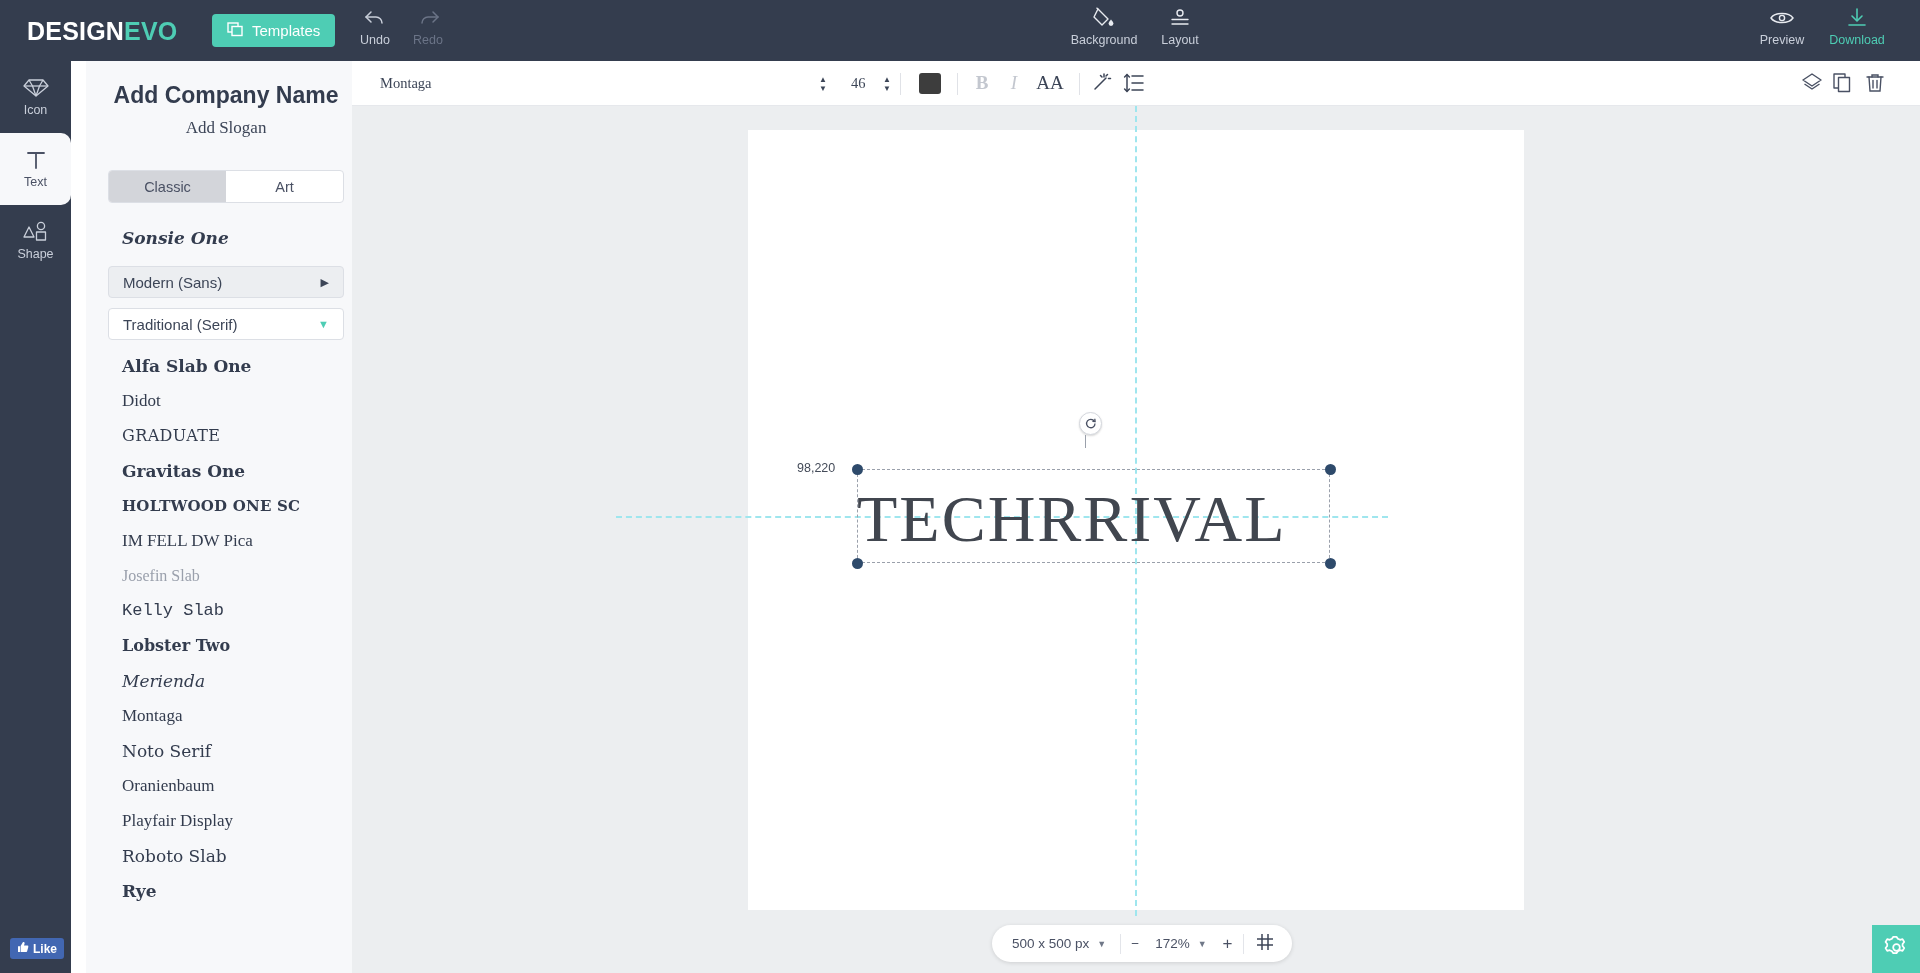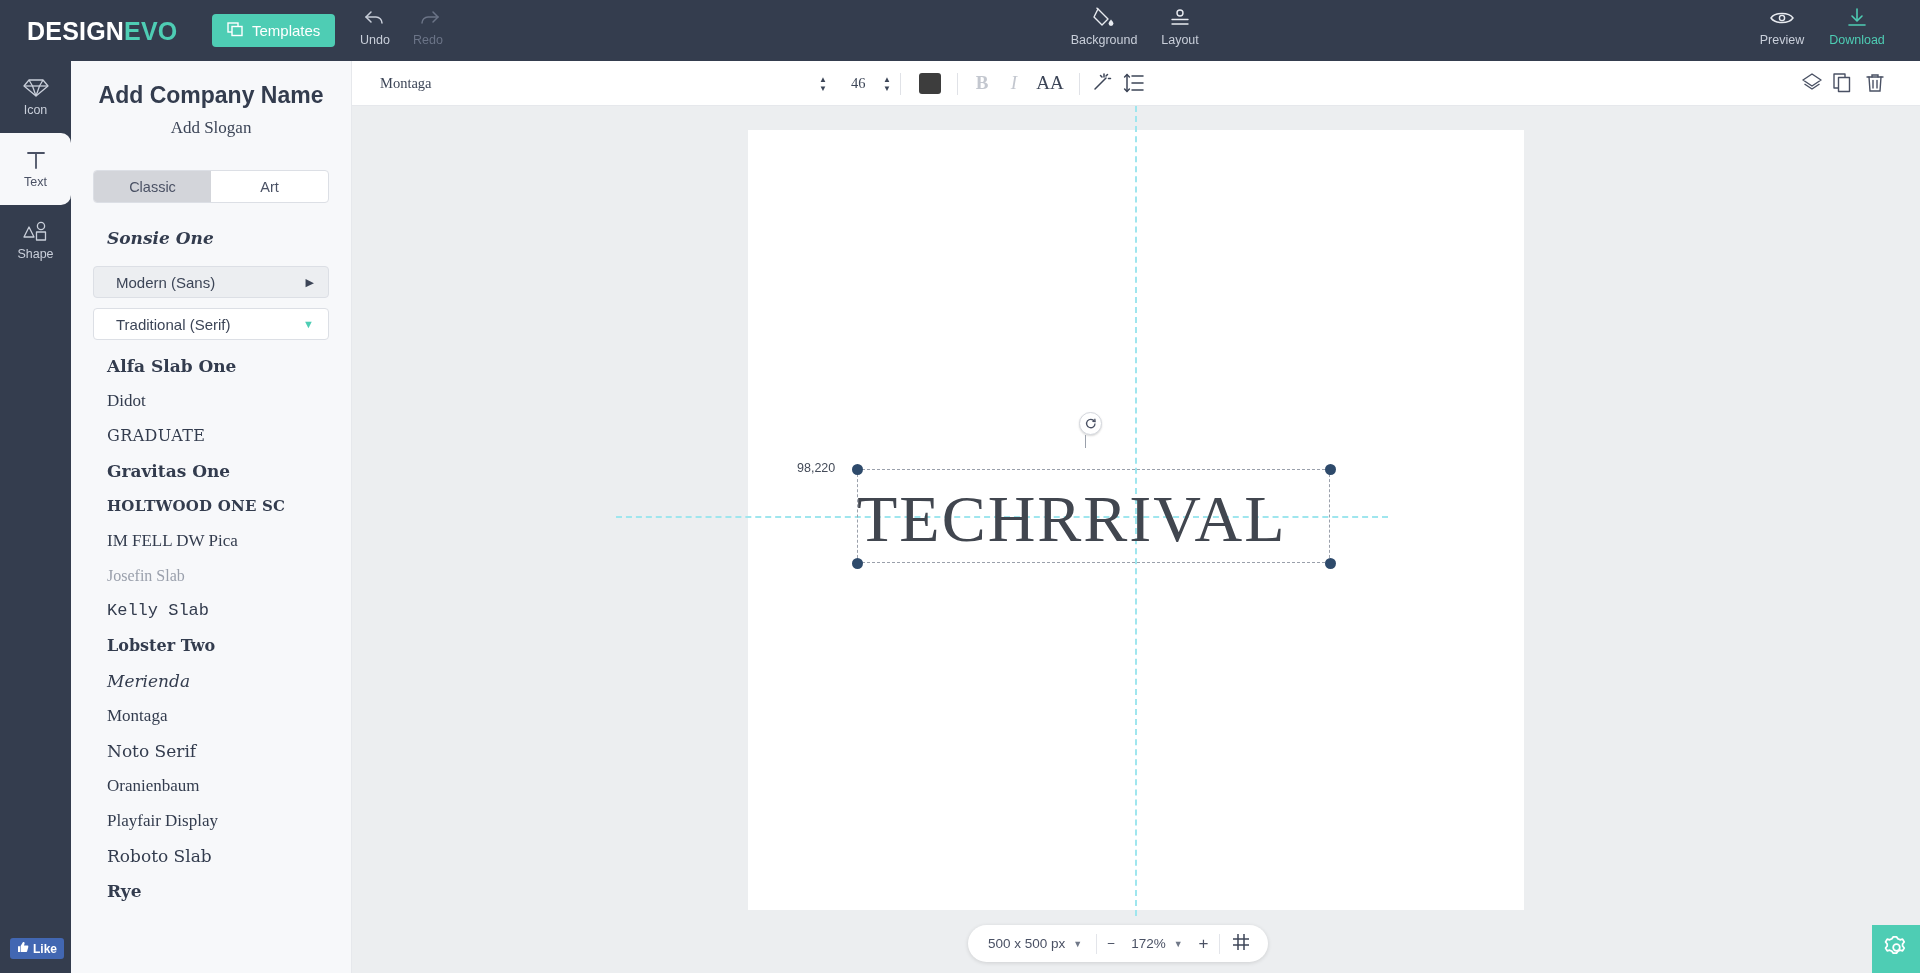--- a/index.html
+++ b/index.html
@@ -50,21 +50,21 @@
     color: #c9cfda; font-size: 12.5px; cursor: pointer;
   }
   .rail-item.active {
     background: #f7f8fa; color: #4a5164;
     border-top-right-radius: 10px; border-bottom-right-radius: 10px;
   }
   .rail-item svg { display: block; }
 
   
   .panel {
-    position: absolute; left: 71px; top: 61px; width: 281px; height: 912px;
+    position: absolute; left: 86px; top: 61px; width: 281px; height: 912px;
     background: #f7f8fa; overflow: hidden; border-right: 1px solid #e6e8ec;
   }
   .panel-title {
     text-align: center; font-size: 23px; font-weight: bold;
     color: #333c4e; margin-top: 21px;
   }
   .panel-sub {
     text-align: center; font-size: 17px; color: #3c4557;
     font-family: "Liberation Serif", serif; margin-top: 9px;
   }
@@ -81,21 +81,21 @@
 
   .fontlist { margin-top: 14px; }
   .fitem {
     height: 35px; display: flex; align-items: center;
     padding-left: 36px; color: #333c4e; cursor: pointer;
   }
   .group {
     margin: 7px auto 0; width: 236px; height: 32px;
     border: 1px solid #dcdfe5; border-radius: 4px;
     display: flex; align-items: center; justify-content: space-between;
-    padding: 0 14px 0 22px; font-size: 15px; color: #3c4557; cursor: pointer; gap: 35px;
+    padding: 0 14px 0 14px; font-size: 15px; color: #3c4557; cursor: pointer; gap: 35px;
   }
   .group.collapsed { background: #eceef1; }
   .group.expanded  { background: #ffffff; }
   .group .arrow-r { color: #3c4557; font-size: 11px; }
   .group .arrow-d { color: #4ecdb4; font-size: 11px; }
 
   
   .f-sonsie   { font-family: "DejaVu Serif", serif; font-weight: bold; font-style: italic; font-size: 17px; }
   .f-alfa     { font-family: "DejaVu Serif", serif; font-weight: bold; font-size: 17px; }
   .f-cinzel   { font-family: "Liberation Serif", serif; font-size: 17px; letter-spacing: .6px; color:#8e94a1; }
@@ -190,21 +190,21 @@
   }
   .logotext {
     position: absolute; left: 900px; top: 480px;
     font-family: "Liberation Serif", serif; font-size: 68px;
     color: #41464f; letter-spacing: 2px; white-space: nowrap;
     transform: translate(0,0);
   }
 
   
   .bottombar {
-    position: absolute; left: 968px; top: 925px;
+    position: absolute; left: 992px; top: 925px;
     height: 37px; background: #fff; border-radius: 19px;
     display: flex; align-items: center; padding: 0 6px;
     box-shadow: 0 1px 4px rgba(0,0,0,.13);
   }
   .bb-sec { display: flex; align-items: center; padding: 0 14px; gap: 8px;
             font-size: 13.5px; color: #4a5164; cursor: pointer; }
   .bb-div { width: 1px; height: 20px; background: #e3e5ea; }
   .caret { font-size: 9px; color: #707888; }
 
   .likebtn {

